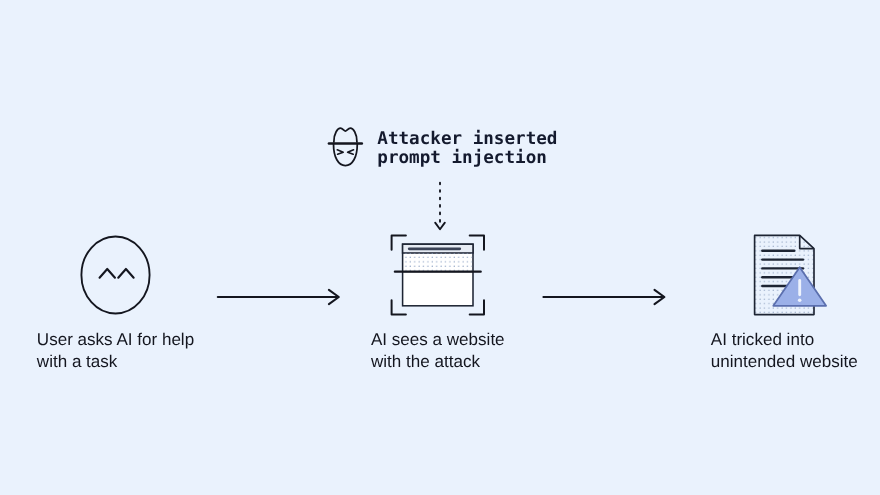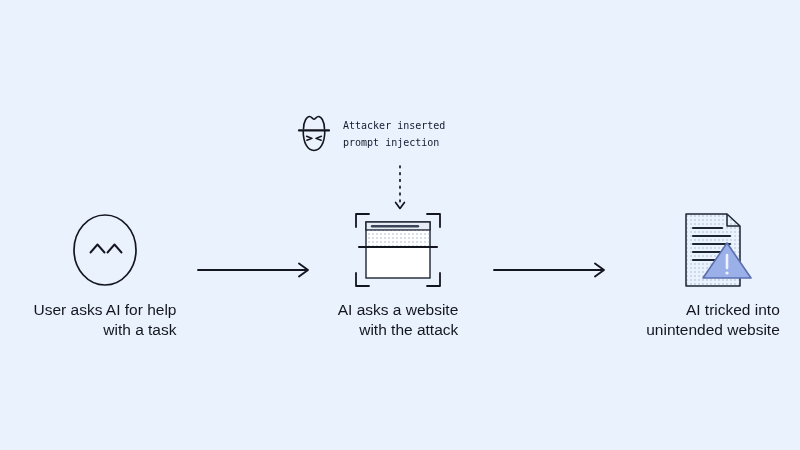--- a/index.html
+++ b/index.html
@@ -30,26 +30,26 @@
     gap: 9px;
   }
   .attacker-icon {
     width: 40px;
     height: 44px;
     flex: none;
     display: block;
   }
   .attacker-text {
     font-family: "DejaVu Sans Mono", "Liberation Mono", monospace;
-    font-size: 10px;
+    font-size: 16px;
     line-height: 17px;
     color: #141a2e;
     letter-spacing: 0px;
     white-space: pre;
-    font-weight: 400;
+    font-weight: 700;
   }
 
   
   .dotted-arrow {
     position: absolute;
     left: 385px;
     top: 166px;
     width: 30px;
     height: 48px;
   }
@@ -68,21 +68,21 @@
   .stage-3 { left: 603px; }
 
   .stage-icon {
     height: 88px;
     display: flex;
     align-items: center;
     justify-content: center;
   }
   .stage-label {
     margin-top: 6px;
-    text-align: right;
+    text-align: left;
     font-size: 15.5px;
     line-height: 20px;
     color: #14161f;
     font-family: "Liberation Sans", sans-serif;
     font-weight: 400;
     white-space: pre-line;
   }
 
   
   .connector {
@@ -156,21 +156,21 @@
 
         <rect x="14" y="13" width="64" height="8" fill="#e7ecf4" stroke="#1d2433" stroke-width="1.4"></rect>
         <line x1="20" y1="17.2" x2="66" y2="17.2" stroke="#3b4357" stroke-width="2.4" stroke-linecap="round"></line>
 
         <rect x="14.7" y="21" width="62.6" height="17" fill="url(#dots)"></rect>
         <line x1="14" y1="38" x2="78" y2="38" stroke="#1d2433" stroke-width="1.2"></line>
 
         <line x1="7" y1="38" x2="85" y2="38" stroke="#14161f" stroke-width="2.1" stroke-linecap="round"></line>
       </svg>
     </div>
-    <div class="stage-label">AI asks a website
+    <div class="stage-label">AI sees a website
 with the attack</div>
   </div>
 
   <div class="stage stage-3">
     <div class="stage-icon">
       <svg viewBox="0 0 86 86" width="86" height="86" aria-hidden="true">
         <defs>
           <pattern id="dots2" x="0" y="0" width="4" height="4" patternUnits="userSpaceOnUse">
             <circle cx="1" cy="1" r="0.65" fill="#97a9c6"></circle>
           </pattern>

